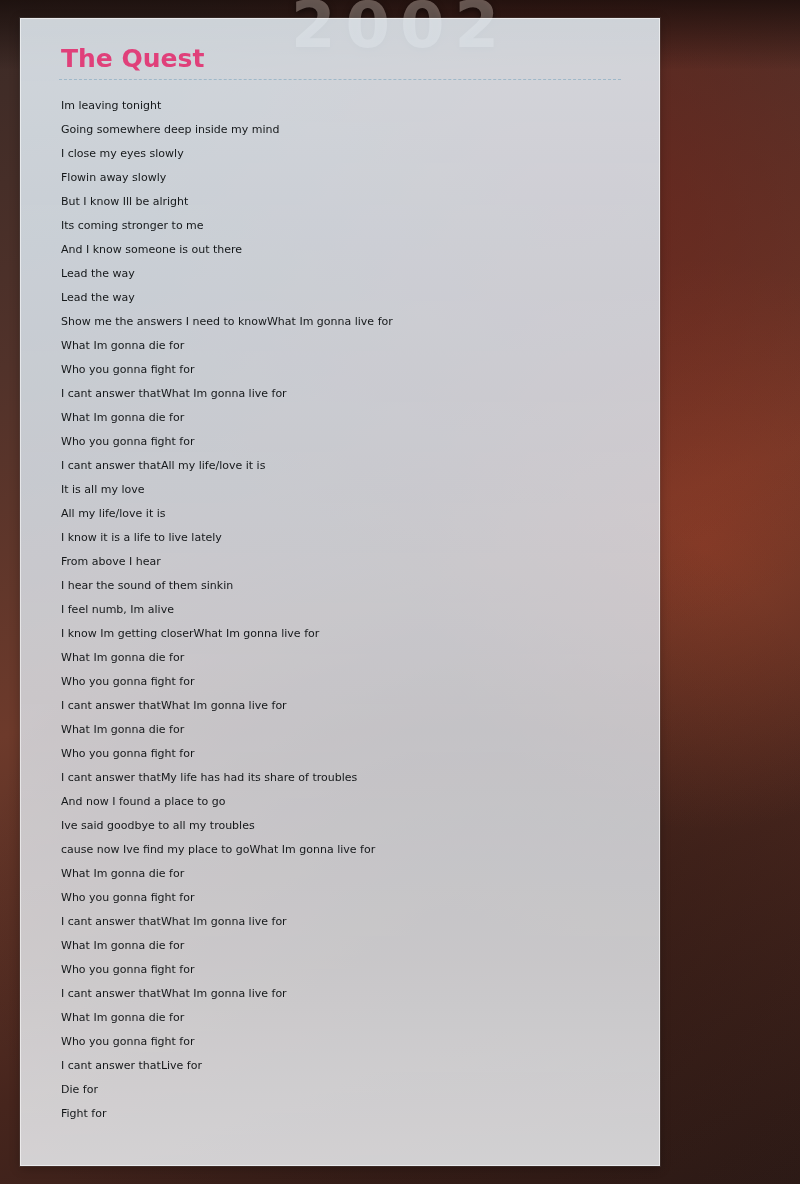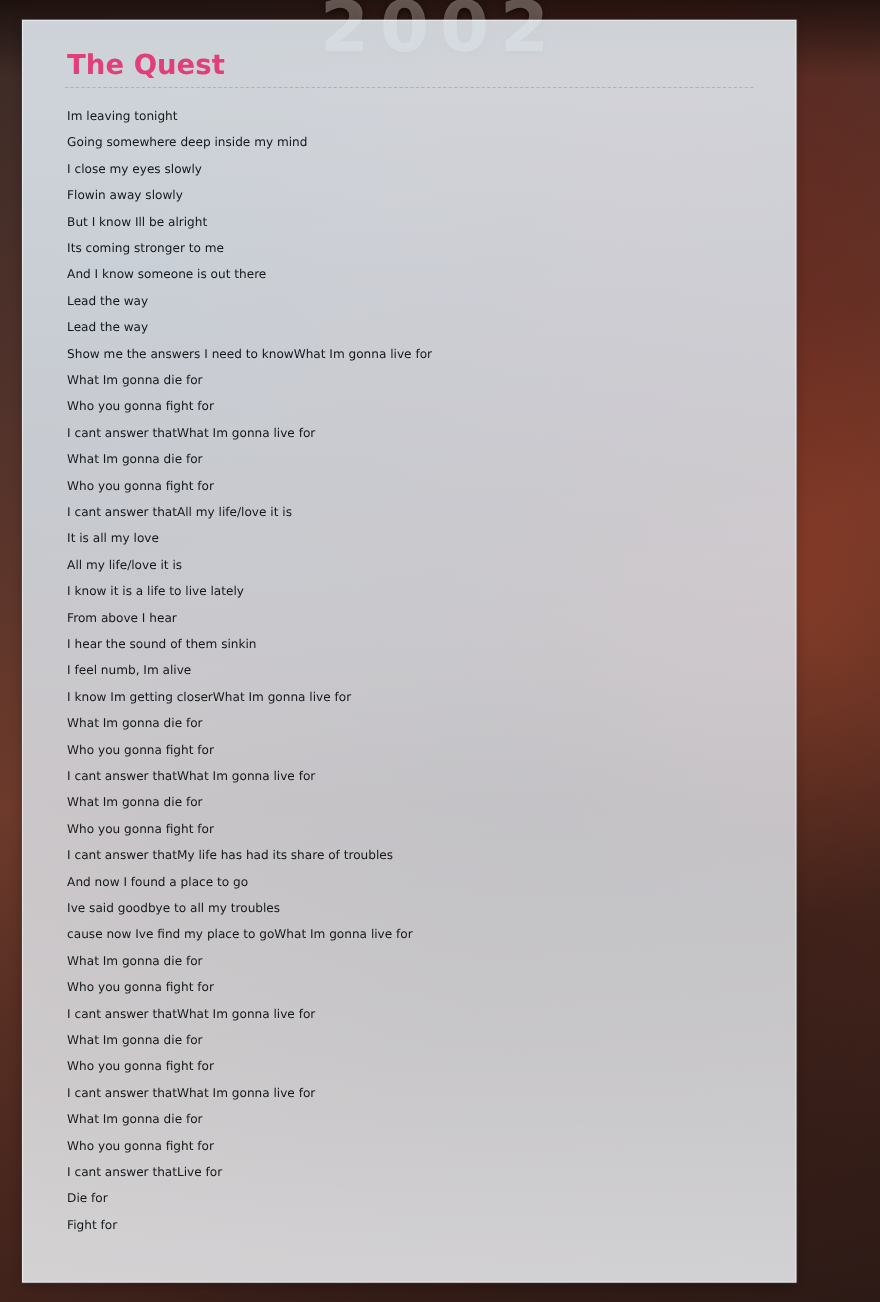--- a/index.html
+++ b/index.html
@@ -45,21 +45,21 @@
     font-weight: bold;
     color: rgba(240,220,210,0.35);
     text-shadow: 0 2px 6px rgba(0,0,0,0.5);
     pointer-events: none;
     user-select: none;
   }
 
   
   .sheet {
     position: relative;
-    width: 704px;
+    width: 640px;
     min-height: 1148px;
     box-sizing: border-box;
     padding: 26px 38px 30px 38px;
     background: linear-gradient(180deg,
         rgba(232,241,248,0.86) 0%,
         rgba(226,238,247,0.84) 18%,
         rgba(223,234,243,0.82) 40%,
         rgba(226,233,240,0.80) 62%,
         rgba(232,236,240,0.82) 82%,
         rgba(236,238,241,0.86) 100%);

